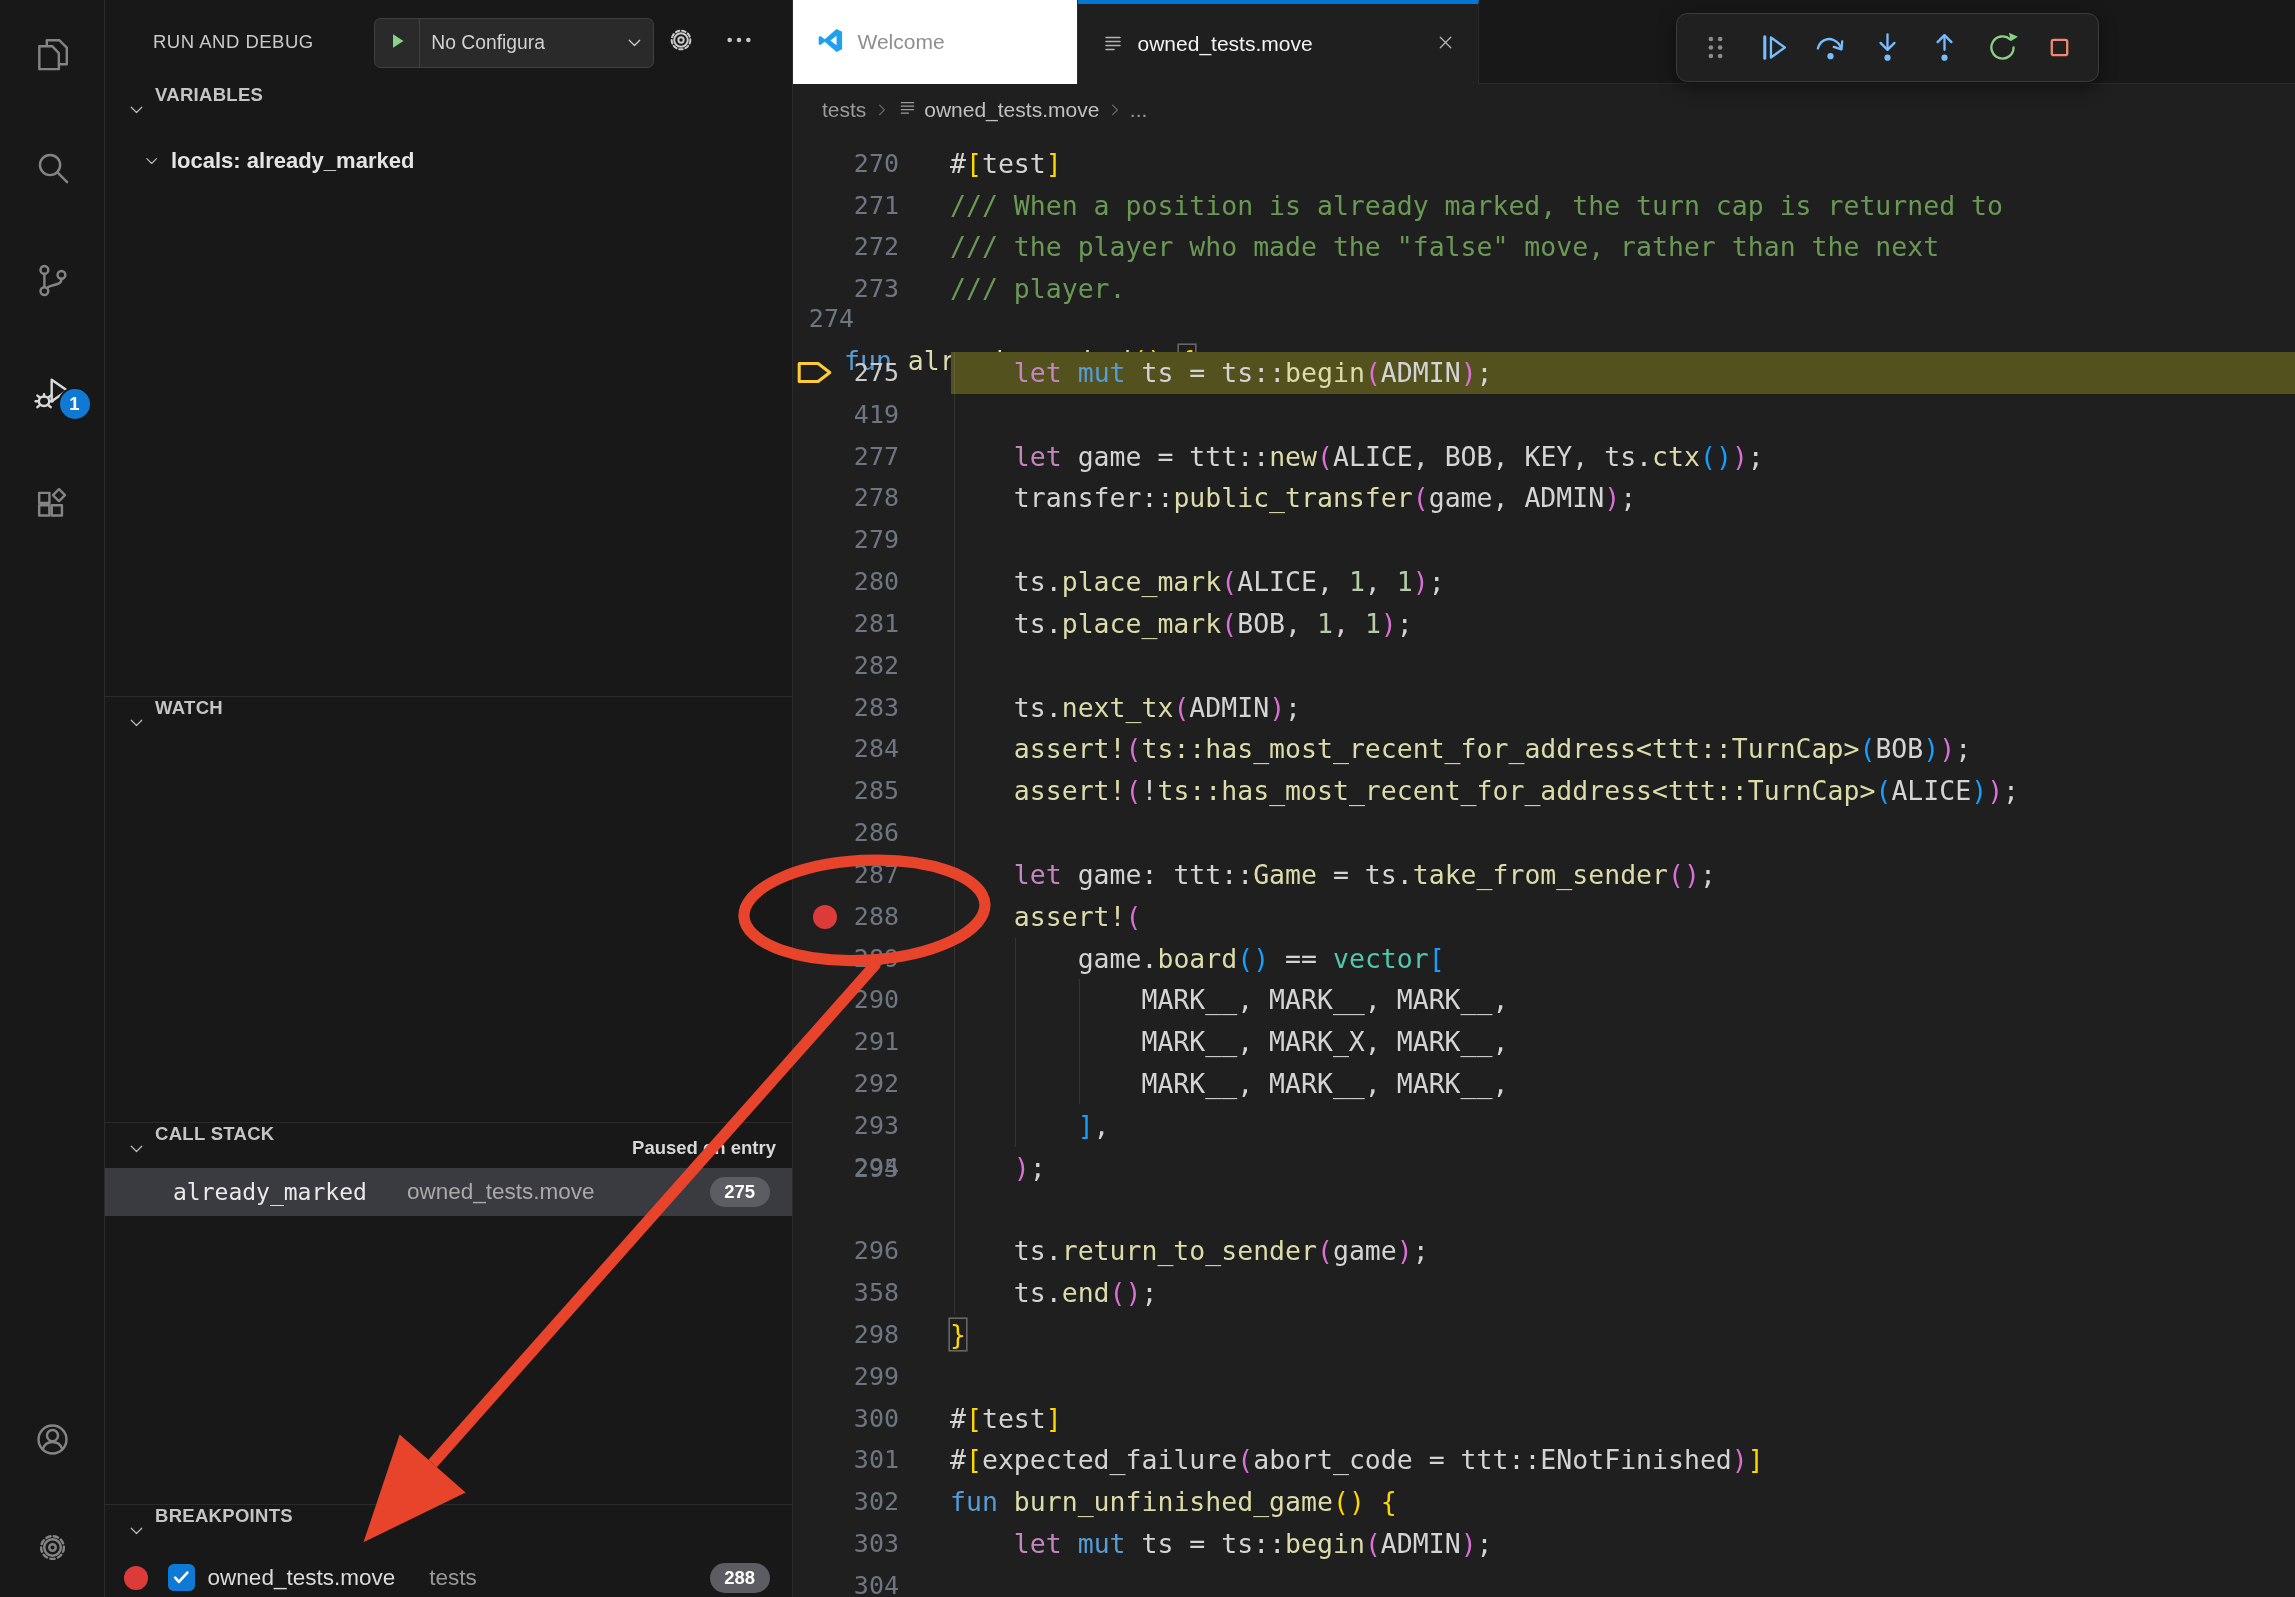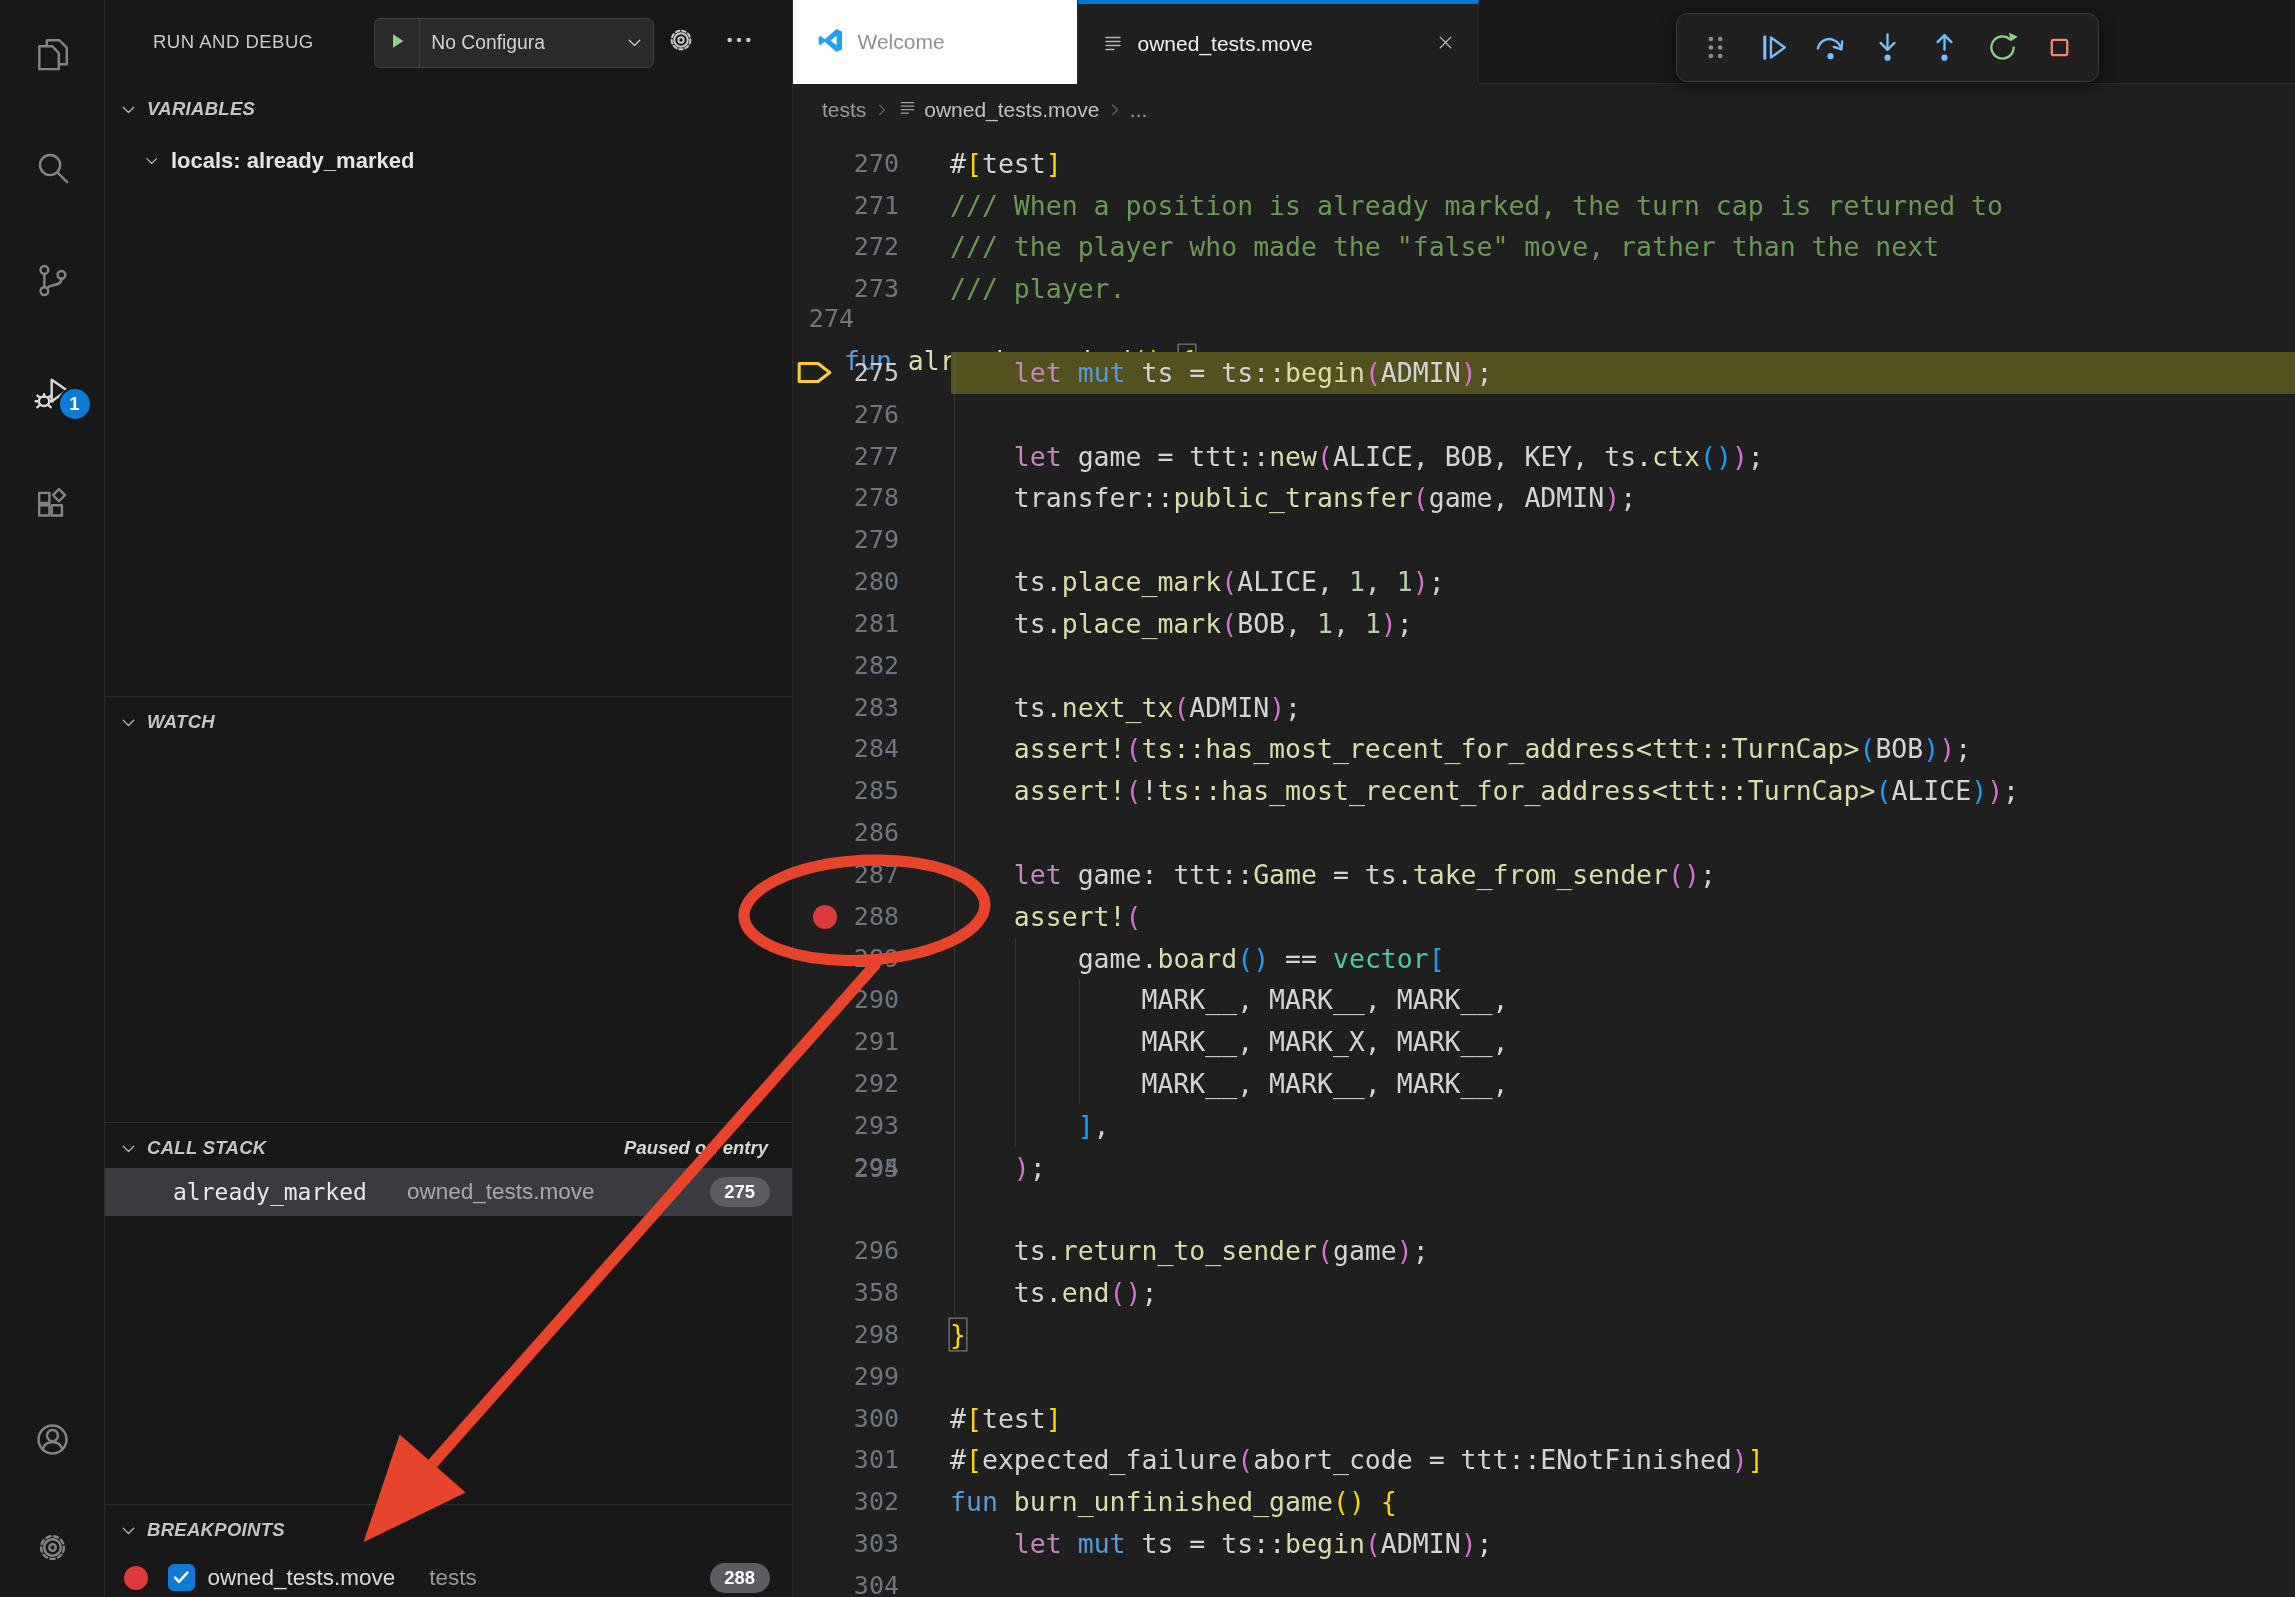--- a/index.html
+++ b/index.html
@@ -22,21 +22,21 @@
   .sb-title{position:absolute;left:48px;top:0;height:84px;display:flex;align-items:center;
             font-size:18.5px;font-weight:500;letter-spacing:0.5px;color:#c9c9c9;}
   .sb-config{position:absolute;left:269px;top:17.7px;width:280px;height:50px;background:#2a2a2b;border:0.8px solid #404040;
              border-radius:6.4px;display:flex;align-items:center;cursor:pointer;}
   .sb-config .cfg-play{width:45px;display:flex;justify-content:center;align-items:center;border-right:0.8px solid #404040;height:100%;}
   .sb-config .cfg-label{flex:1;padding-left:11.3px;font-size:19.3px;color:#d2d2d2;white-space:nowrap;overflow:hidden;}
   .sb-config .cfg-chev{padding-right:8px;display:flex;align-items:center;}
   .sb-gear{position:absolute;left:560px;top:24px;cursor:pointer;}
   .sb-more{position:absolute;left:618px;top:24px;cursor:pointer;}
 
-  .sb-sec-header{position:absolute;left:0;width:100%;height:50px;display:flex;align-items:center;cursor:pointer;font-style:italic;}
+  .sb-sec-header{position:absolute;left:8px;width:100%;height:50px;display:flex;cursor:pointer;}
   .sb-sec-header .chev{margin-left:13px;display:flex;align-items:center;}
   .sb-sec-header .lab{margin-left:8px;font-size:18.5px;font-weight:700;letter-spacing:0.3px;color:#c5c5c5;}
   .sb-divider{position:absolute;left:0;width:100%;border-top:0.8px solid #2b2b2b;}
 
   #row-locals{position:absolute;left:0;top:137px;width:100%;height:47px;display:flex;align-items:center;cursor:pointer;}
   #row-locals .chev{margin-left:37px;display:flex;align-items:center;}
   #row-locals .lab{margin-left:9.7px;font-size:22px;font-weight:600;color:#e4e4e4;}
 
   #cs-status{position:absolute;right:24px;top:0;height:50px;display:flex;align-items:center;
              font-size:18.5px;font-weight:700;color:#d8d8d8;}
@@ -323,21 +323,21 @@
           <div class="glyph">
             <svg class="cur-arrow" viewBox="0 0 40 30" width="37" height="27" fill="none" stroke="#ffcc33" stroke-width="3.4" stroke-linejoin="round">
               <path d="M3 5h21l13 10-13 10H3z"></path>
             </svg>
           </div>
           <div class="num">275</div>
           <div class="txt"><span class="tw">    </span><span class="tkp">let</span><span class="tw"> </span><span class="tkb">mut</span><span class="tw"> ts = ts::</span><span class="tfn">begin</span><span class="tb2">(</span><span class="tw">ADMIN</span><span class="tb2">)</span><span class="tw">;</span></div>
         </div>
         <div class="cl" style="top: 260px;">
           <div class="glyph"></div>
-          <div class="num">276</div>
+          <div class="num">419</div>
           <div class="txt"></div>
         </div>
         <div class="cl" style="top: 302px;">
           <div class="glyph"></div>
           <div class="num">277</div>
           <div class="txt"><span class="tw">    </span><span class="tkp">let</span><span class="tw"> game = ttt::</span><span class="tfn">new</span><span class="tb2">(</span><span class="tw">ALICE, BOB, KEY, ts.</span><span class="tfn">ctx</span><span class="tb3">(</span><span class="tb3">)</span><span class="tb2">)</span><span class="tw">;</span></div>
         </div>
         <div class="cl" style="top: 343px;">
           <div class="glyph"></div>
           <div class="num">278</div>

